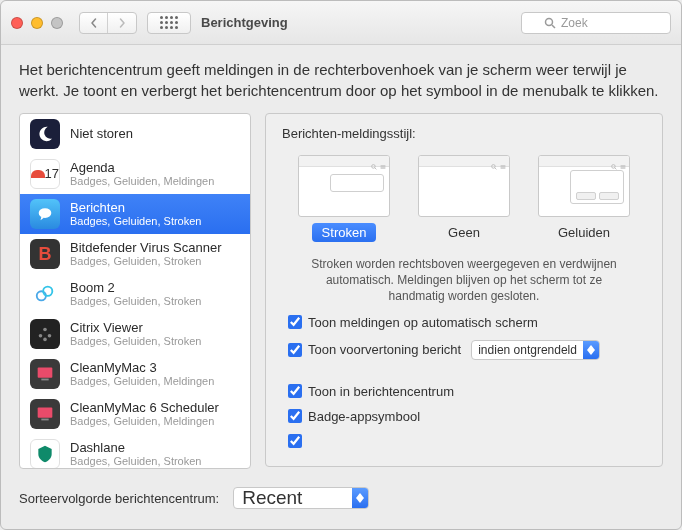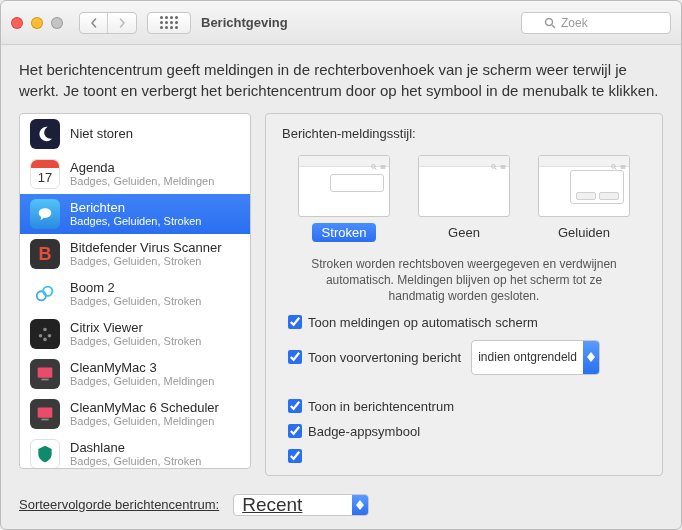--- a/index.html
+++ b/index.html
@@ -164,34 +164,33 @@
     color:#fff; border-radius: 4px;
   }
   .desc { font-size: 12px; color:#555; text-align:center; line-height:1.35; padding: 0 18px;}
   .check-row { display:flex; align-items:center; gap:6px; font-size:13px; color:#333; margin-left: 6px;}
   .check-row input[type=checkbox]{
     width:14px;height:14px; accent-color:#2a6ff0;
   }
   .select-wrap {
     display:inline-flex; align-items:center; position:relative;
     border:1px solid #c8c8c8; border-radius:4px; background:#fff;
-    height:35px; overflow:hidden; margin-left: 4px;
+    height:20px; overflow:hidden; margin-left: 4px;
   }
   .select-wrap .sel-label { padding: 0 6px; font-size:12px;}
   .select-wrap .sel-btn {
     width:16px; height:100%; background: linear-gradient(#5a9bff,#2a6ff0);
     display:flex; flex-direction:column; align-items:center; justify-content:center;
   }
   .select-wrap .sel-btn svg { width:8px;height:5px;fill:#fff;}
   .spacer { height: 4px;}
   
   .bottom-row {
     display:flex; align-items:center; gap:10px; padding-top: 6px;
     font-size:13px;
-    text-decoration:underline;
   }
   .bottom-row .select-wrap { height:22px; }
   .bottom-row .select-wrap .sel-label { font-size:19px; padding: 0 50px 0 8px;}
   
   .ic-dnd { background:#1b1f3a;}
   .ic-cal { background:#fff; border:1px solid #e0e0e0;}
   .ic-msg { background:linear-gradient(#52c3f9,#2a8ae0); border-radius:50%; }
   .ic-bd  { background:#333;}
   .ic-boom{ background:#fff;}
   .ic-ctx { background:#222;}
@@ -262,21 +261,21 @@
               <svg width="18" height="18" viewBox="0 0 20 20">
                   <path d="M13 2a8 8 0 1 0 5 13 7 7 0 0 1-5-13z" fill="#fff"></path>
                 </svg>
             </div>
             <div class="info">
                 <span class="name">Niet storen</span>
               </div>
           </div>
 
           <div class="row">
-            <div class="icon ic-cal" style="flex-direction:column;">
+            <div class="icon ic-cal" style="flex-direction:row;">
               <div style="height:8px;width:100%;background:#e74c3c;border-radius:6px 6px 0 0;"></div>
               <div style="font-size:13px;color:#333;font-weight:500;line-height:20px;">17</div>
             </div>
             <div class="info">
               <span class="name">Agenda</span>
               <span class="sub">Badges, Geluiden, Meldingen</span>
             </div>
           </div>
 
           <div class="row selected">

